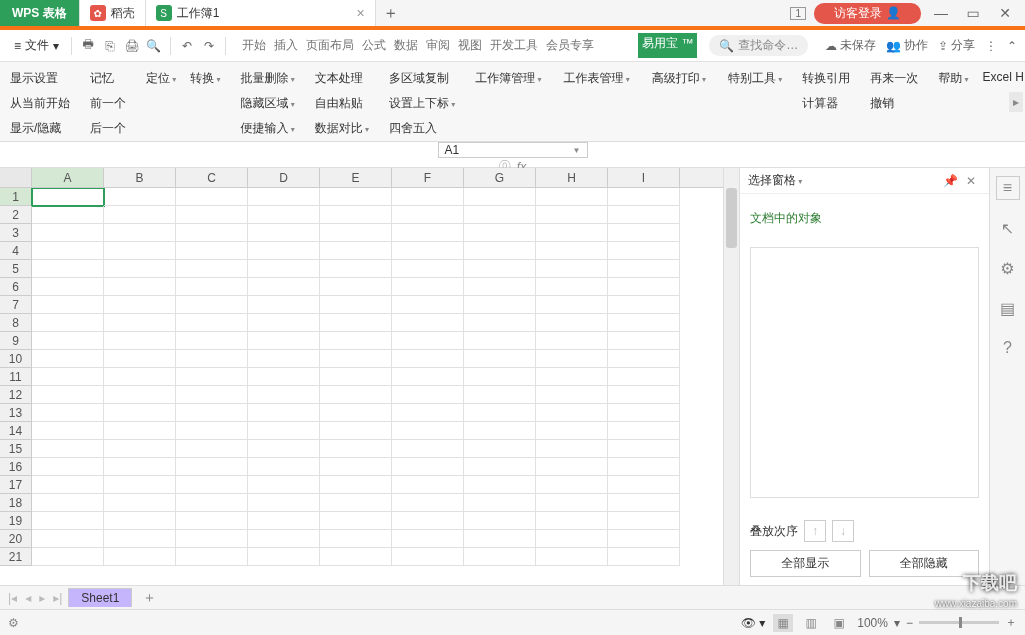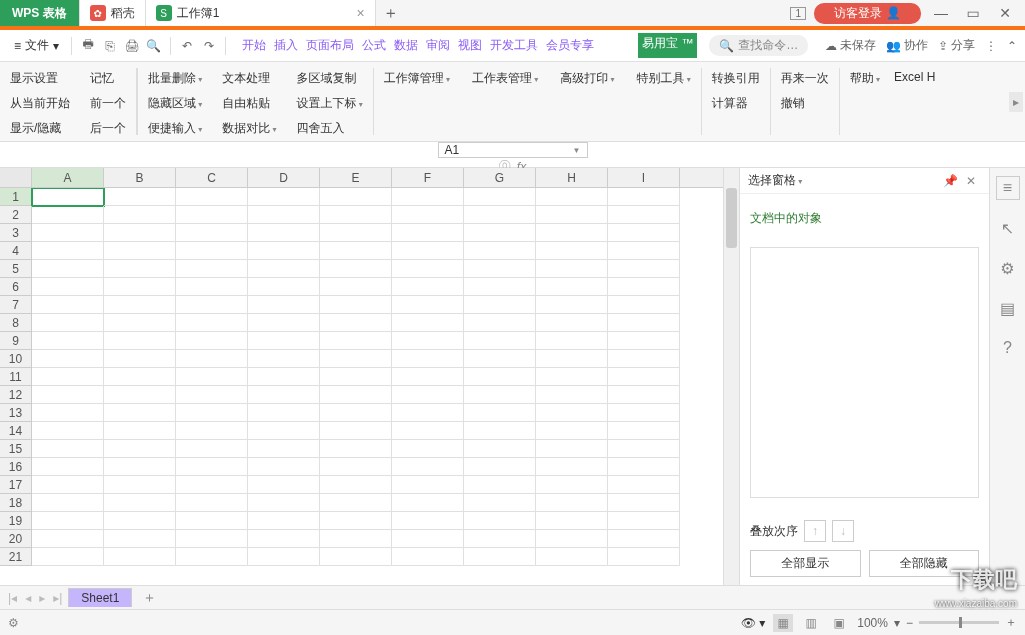--- a/index.html
+++ b/index.html
@@ -18,21 +18,21 @@
 .login-btn { background: #e45649; color: #fff; padding: 2px 20px; border-radius: 10px; display: flex; align-items: center; gap: 4px; }
 .win-btn { width: 24px; text-align: center; color: #666; font-size: 14px; }
 .badge-1 { border: 1px solid #999; padding: 0 4px; font-size: 10px; color: #666; }
 
 
 .menubar { height: 32px; background: #fff; display: flex; align-items: center; padding: 0 8px; border-bottom: 1px solid #e0e0e0; gap: 2px; }
 .menu-file { display: flex; align-items: center; gap: 4px; padding: 2px 6px; }
 .menu-sep { width: 1px; height: 18px; background: #ddd; margin: 0 4px; }
 .menu-icon { width: 20px; height: 20px; display: inline-flex; align-items: center; justify-content: center; color: #666; }
 .menu-tabs { display: flex; gap: 0; margin-left: 6px; }
-.menu-tab { padding: 4px 4px; color: #8b5cf6; cursor: pointer; }
+.menu-tab { padding: 4px 4px; color: #737373; cursor: pointer; }
 .menu-tab.hl { background: #2e9e5b; color: #fff; padding: 2px 4px; margin-left: 40px; }
 .search-cmd { display: flex; align-items: center; gap: 4px; background: #f0f0f0; border-radius: 10px; padding: 2px 10px; color: #888; margin-left: 10px; }
 .menubar-right { margin-left: auto; display: flex; align-items: center; gap: 10px; color: #666; }
 .menubar-right > span { display: flex; align-items: center; gap: 3px; }
 
 
 .ribbon { height: 80px; background: #f7f7f7; display: flex; border-bottom: 1px solid #ddd; position: relative; }
 .ribbon-group { display: flex; flex-direction: column; padding: 6px 8px; gap: 4px; justify-content: flex-start; }
 .ribbon-sep { width: 1px; background: #ddd; margin: 6px 0; }
 .ribbon-item { padding: 2px 2px; color: #333; white-space: nowrap; cursor: pointer; }
@@ -90,21 +90,21 @@
 
 .statusbar { height: 26px; background: #f5f5f5; border-top: 1px solid #ddd; display: flex; align-items: center; padding: 0 8px; gap: 10px; }
 .statusbar-right { margin-left: auto; display: flex; align-items: center; gap: 8px; }
 .view-btn { width: 20px; height: 18px; display: flex; align-items: center; justify-content: center; border: 1px solid transparent; color: #888; }
 .view-btn.active { background: #ddd; }
 .zoom { display: flex; align-items: center; gap: 6px; color: #666; }
 .zoom-slider { width: 80px; height: 3px; background: #ccc; position: relative; }
 .zoom-slider::after { content: ""; position: absolute; left: 50%; top: -4px; width: 3px; height: 11px; background: #888; }
 
 
-.watermark { position: absolute; right: 8px; bottom: 40px; color: rgba(255,255,255,.85); text-shadow: 0 0 4px #000; font-size: 22px; font-weight: bold; pointer-events: none; }
+.watermark { position: absolute; right: 8px; bottom: 40px; color: rgba(255,255,255,.85); text-shadow: 0 0 4px #000; font-size: 18px; font-weight: bold; pointer-events: none; }
 .watermark-sub { position: absolute; right: 8px; bottom: 26px; color: rgba(255,255,255,.85); text-shadow: 0 0 3px #000; font-size: 10px; pointer-events: none; }
 </style>
 </head>
 <body>
 
 <div class="titlebar">
   <div class="tab wps">
       <span>WPS 表格</span>
     </div>
   <div class="tab doke">
@@ -179,20 +179,24 @@
     <span class="ribbon-item">显示设置</span>
     <span class="ribbon-item">从当前开始</span>
     <span class="ribbon-item">显示/隐藏</span>
   </div>
   <div class="ribbon-group">
     <span class="ribbon-item">记忆</span>
     <span class="ribbon-item">前一个</span>
     <span class="ribbon-item">后一个</span>
   </div>
   <div class="ribbon-sep"></div>
+  <div class="ribbon-group" style="flex-direction:row;align-items:flex-start;gap:10px">
+    <span class="ribbon-item dd">定位</span>
+    <span class="ribbon-item dd">转换</span>
+  </div>
   <div class="ribbon-sep"></div>
   <div class="ribbon-group">
     <span class="ribbon-item dd">批量删除</span>
     <span class="ribbon-item dd">隐藏区域</span>
     <span class="ribbon-item dd">便捷输入</span>
   </div>
   <div class="ribbon-group">
     <span class="ribbon-item">文本处理</span>
     <span class="ribbon-item">自由粘贴</span>
     <span class="ribbon-item dd">数据对比</span>

